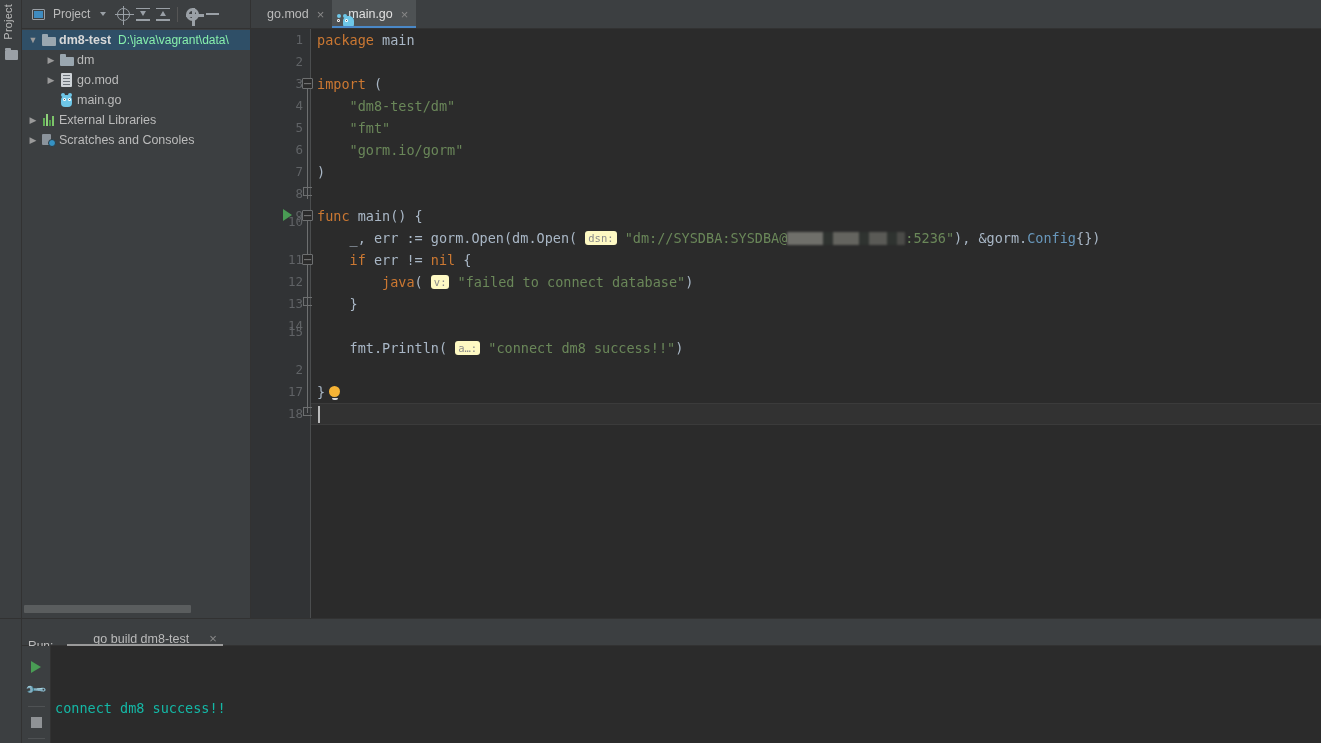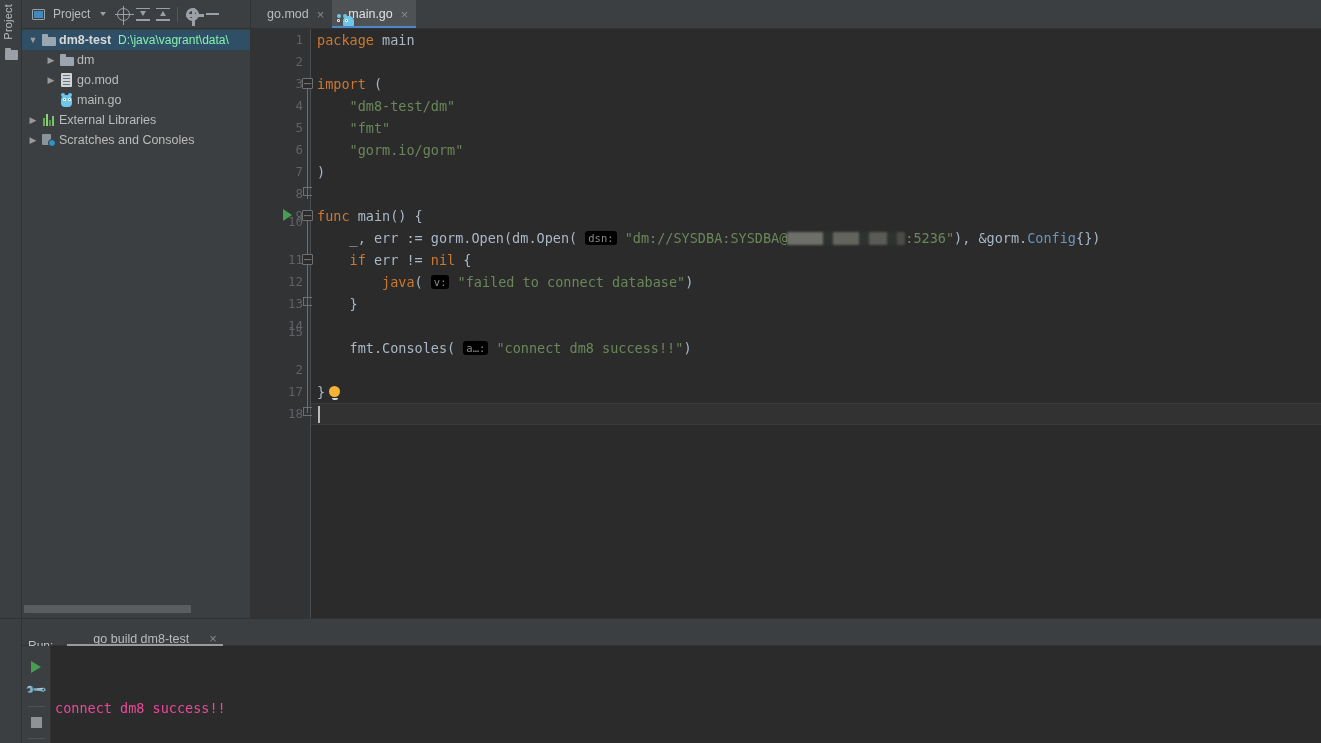--- a/index.html
+++ b/index.html
@@ -188,21 +188,21 @@
     position:absolute; width:1.5px; height:17px; background:#bbbbbb; top:3px;
   }
 
   
   .kw   { color:#cc7832; }
   .str  { color:#6a8759; }
   .ident{ color:#a9b7c6; }
   .num  { color:#6897bb; }
   .punct{ color:#a9b7c6; }
   .hint {
-    display:inline-block; background:#000000; color:#8c8c8c;
+    display:inline-block; background:#fef9c3; color:#8c8c8c;
     font-size:10.5px; border-radius:3px; padding:0 3px; vertical-align:middle;
     line-height:14px; position:relative; top:-1px;
   }
   .redact{
     display:inline-block; vertical-align:middle; height:13px; position:relative; top:-1px;
     background: linear-gradient(90deg,
       #6f6f6a 0 36px, #2f3330 36px 46px,
       #64645f 46px 72px, #2f3330 72px 82px,
       #5a5a56 82px 100px, #2f3330 100px 110px,
       #4b4b48 110px 118px);
@@ -263,21 +263,21 @@
   }
   .rs-btn{ width:29px; height:28px; display:flex; align-items:center; justify-content:center; cursor:pointer;}
   .rs-div{ width:17px; height:1px; background:#4f5254; margin:4px 0;}
   .rs-play{ width:0;height:0;border-top:6px solid transparent;border-bottom:6px solid transparent;border-left:10px solid #499c54;}
   .rs-stop{ width:11px;height:11px;background:#8f9295;}
   .rs-wrench{ color:#c7cbcf; font-size:14px; transform:rotate(-45deg); }
   .console{
     position:absolute; left:51px; top:27px; right:0; bottom:0;
     background:#2b2b2b; padding:7px 0 0 4px;
     font-family:"DejaVu Sans Mono","Liberation Mono",monospace;
-    font-size:13.5px; color:#ec4899; line-height:22px; white-space:pre;
+    font-size:13.5px; color:#14b8a6; line-height:22px; white-space:pre;
   }
   .console-left-strip{
     position:absolute; left:0; top:619px; width:22px; bottom:0; background:#3c3f41;
     border-right:1px solid #323232;
   }
 </style>
 </head>
 <body>
 
 <div id="app">
@@ -467,21 +467,21 @@
       <div class="line" style="top:176px; left:6px"><span class="kw">func</span><span class="ident"> main</span><span class="punct">() {</span></div>
 
       <div class="line" style="top:198px; left:6px"><span class="ident">    _, err := </span><span class="ident">gorm</span><span class="punct">.</span><span class="ident">Open</span><span class="punct">(</span><span class="ident">dm</span><span class="punct">.</span><span class="ident">Open</span><span class="punct">( </span><span class="hint">dsn:</span><span class="str"> "dm://SYSDBA:SYSDBA@</span><span class="redact"></span><span class="str">:5236"</span><span class="punct">), &amp;</span><span class="ident">gorm</span><span class="punct">.</span><span class="num">Config</span><span class="punct">{})</span></div>
 
       <div class="line" style="top:220px; left:6px"><span class="ident">    </span><span class="kw">if</span><span class="ident"> err != </span><span class="kw">nil</span><span class="punct"> {</span></div>
 
       <div class="line" style="top:242px; left:6px"><span class="ident">        </span><span class="kw">java</span><span class="punct">( </span><span class="hint">v:</span><span class="str"> "failed to connect database"</span><span class="punct">)</span></div>
 
       <div class="line" style="top:264px; left:6px"><span class="punct">    }</span></div>
 
-      <div class="line" style="top:308px; left:6px"><span class="ident">    fmt.</span><span class="ident">Consoles</span><span class="punct">( </span><span class="hint">a…:</span><span class="str"> "connect dm8 success!!"</span><span class="punct">)</span></div>
+      <div class="line" style="top:308px; left:6px"><span class="ident">    fmt.</span><span class="ident">Println</span><span class="punct">( </span><span class="hint">a…:</span><span class="str"> "connect dm8 success!!"</span><span class="punct">)</span></div>
 
       <div class="line" style="top:352px; left:6px"><span class="punct">}</span></div>
       <div class="bulb" style="left:18px; top:357px"></div>
 
       <div class="caret" style="left:7px; top:377px"></div>
     </div>
   </div>
 
   <div class="splitter"></div>
 

